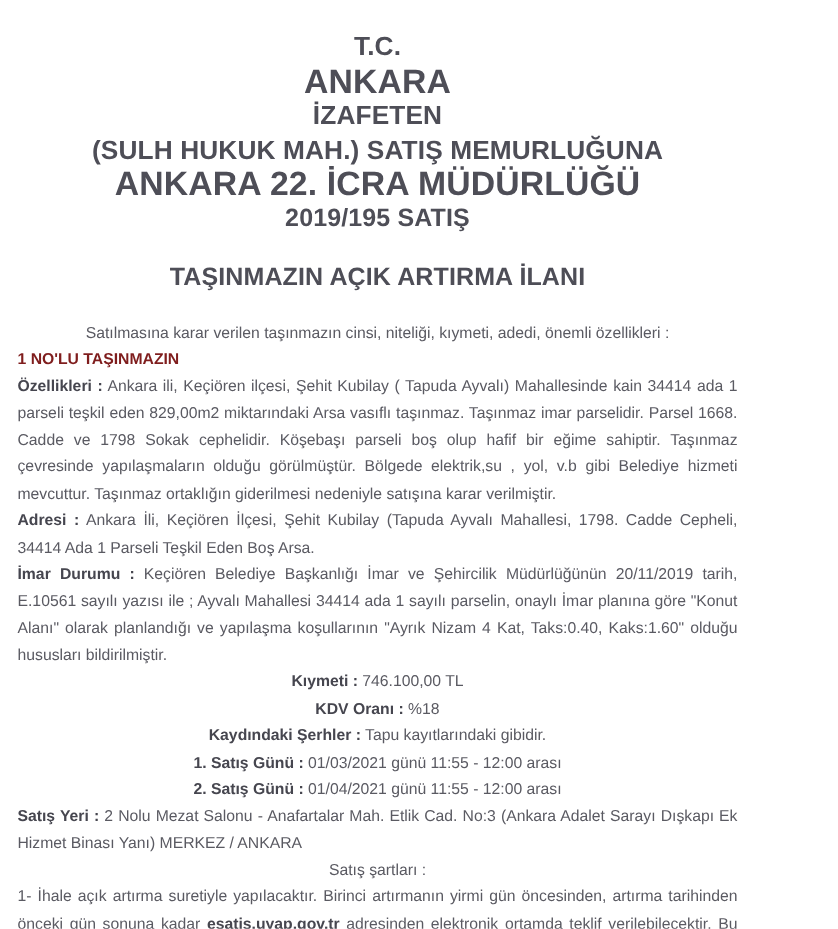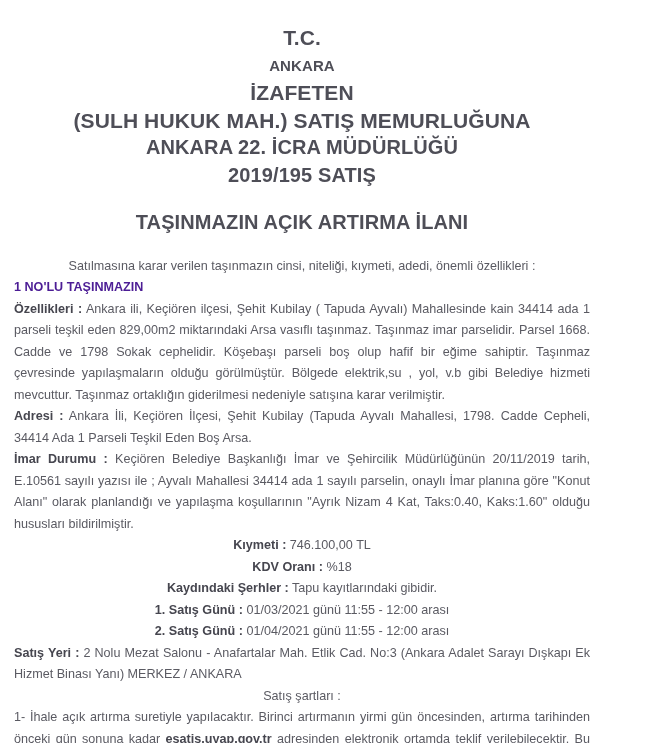--- a/index.html
+++ b/index.html
@@ -33,24 +33,24 @@
   }
   .title-line {
     font-weight: bold;
     color: #4e4e57;
     font-size: 21px;
     line-height: 27.5px;
     letter-spacing: 0.1px;
     white-space: nowrap;
   }
   .title-line.t-tc        { font-size: 21px; }
-  .title-line.t-ankara    { font-size: 15px; }
+  .title-line.t-ankara    { font-size: 27px; }
   .title-line.t-sulh      { font-size: 21px; }
   .title-line.t-izafeten  { font-size: 21px; }
-  .title-line.t-icra      { font-size: 20px; }
+  .title-line.t-icra      { font-size: 27px; }
   .title-line.t-dosya     { font-size: 20px; }
   .title-line.t-ilan      { font-size: 20px; margin-top: 20px; }
 
   
   .body-block {
     margin-top: 19px;
     font-size: 12.6px;
     line-height: 21.5px;
   }
   .para {
@@ -63,21 +63,21 @@
   .lbl {
     font-weight: bold;
     color: #46464f;
   }
   .strong-inline {
     font-weight: bold;
     color: #46464f;
   }
   .subhead {
     font-weight: bold;
-    color: #4c1d95;
+    color: #7f1d1d;
     margin: 0;
   }
 </style>
 </head>
 <body>
 
 <div class="page">
 
   <div class="title-block">
     <div class="title-line t-tc">T.C.</div>

